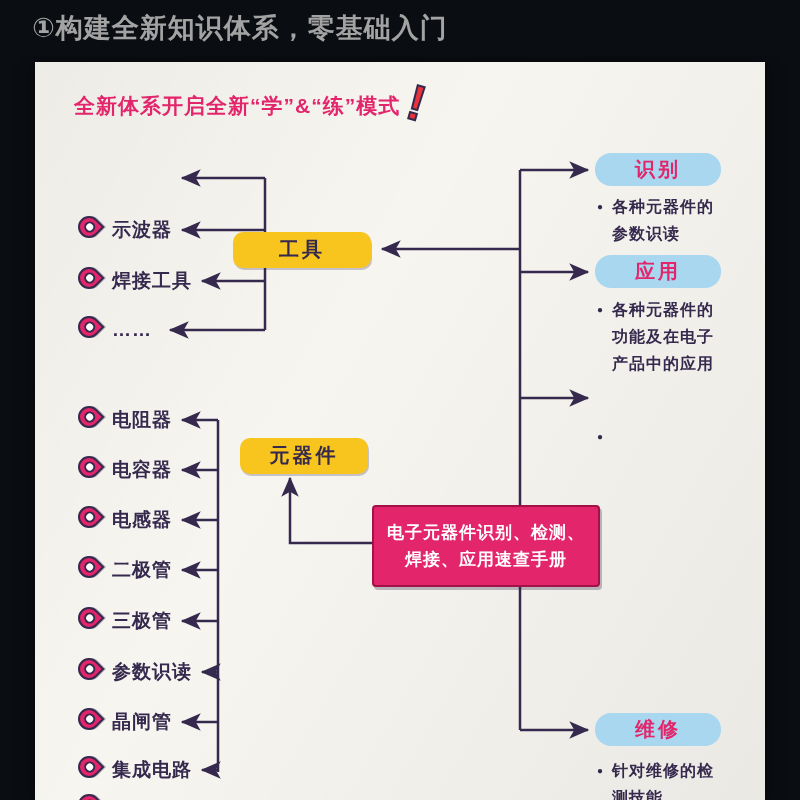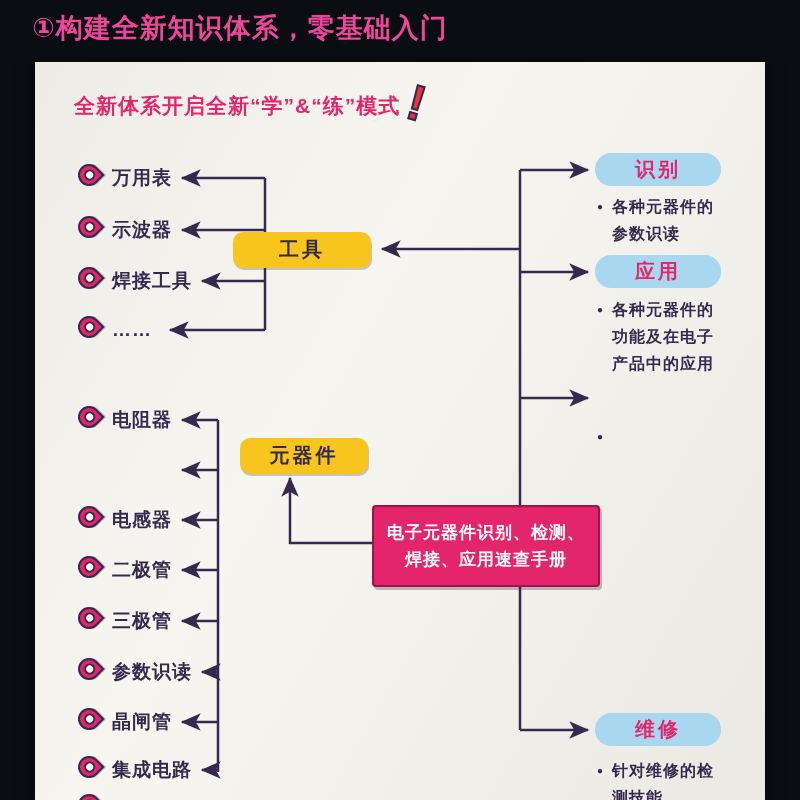--- a/index.html
+++ b/index.html
@@ -5,21 +5,21 @@
   :root{
     --bg:#0a0d12; --card:#f7f5f0; --pink:#e3256b; --red:#e8323c;
     --yellow:#f7c51e; --blue:#a9d7f0; --navy:#35294d; --white:#ffffff;
   }
   *{margin:0;padding:0;box-sizing:border-box;}
   html,body{width:800px;height:800px;}
   body{font-family:"Liberation Sans","DejaVu Sans",sans-serif;background:var(--bg);}
   .page{position:relative;width:800px;height:800px;overflow:hidden;background:var(--bg);}
 
   .header{position:absolute;left:0;top:0;width:800px;height:56px;background:var(--bg);z-index:20;}
-  .header-title{position:absolute;left:32px;top:0;line-height:56px;color:#ec4899;font-size:27px;font-weight:700;letter-spacing:1px;}
+  .header-title{position:absolute;left:32px;top:0;line-height:56px;color:#a3a3a3;font-size:27px;font-weight:700;letter-spacing:1px;}
 
   .card{position:absolute;left:35px;top:62px;width:730px;height:738px;background:var(--card);
         background-image:linear-gradient(120deg,rgba(0,0,0,0.04),rgba(255,255,255,0) 40%,rgba(0,0,0,0.05));
         box-shadow:0 0 14px rgba(0,0,0,0.55);z-index:1;}
 
   .connectors{position:absolute;left:0;top:0;z-index:5;pointer-events:none;}
 
   .banner{position:absolute;left:74px;top:92px;color:var(--pink);font-size:21px;font-weight:800;letter-spacing:1px;z-index:10;}
   .exclaim{position:absolute;left:408px;top:74px;color:var(--red);font-size:50px;font-weight:900;
            transform:rotate(16deg);-webkit-text-stroke:2px var(--navy);z-index:10;}
@@ -94,40 +94,40 @@
     </g>
   </svg>
 
   <div class="header">
     <span class="header-title">①构建全新知识体系，零基础入门</span>
   </div>
 
   <div class="banner">全新体系开启全新“学”&amp;“练”模式</div>
   <div class="exclaim">!</div>
 
-  <div class="item" style="top:161px">
-    <span class="pin"></span>
-    <span class="item-label">万用表</span>
-  </div>
   <div class="item" style="top:213px">
     <span class="pin"></span>
     <span class="item-label">示波器</span>
   </div>
   <div class="item" style="top:264px">
     <span class="pin"></span>
     <span class="item-label">焊接工具</span>
   </div>
   <div class="item" style="top:313px">
     <span class="pin"></span>
     <span class="item-label">……</span>
   </div>
 
   <div class="item" style="top:403px">
     <span class="pin"></span>
     <span class="item-label">电阻器</span>
+  </div>
+  <div class="item" style="top:453px">
+    <span class="pin"></span>
+    <span class="item-label">电容器</span>
   </div>
   <div class="item" style="top:503px">
     <span class="pin"></span>
     <span class="item-label">电感器</span>
   </div>
   <div class="item" style="top:604px">
     <span class="pin"></span>
     <span class="item-label">三极管</span>
   </div>
   <div class="item" style="top:553px">

